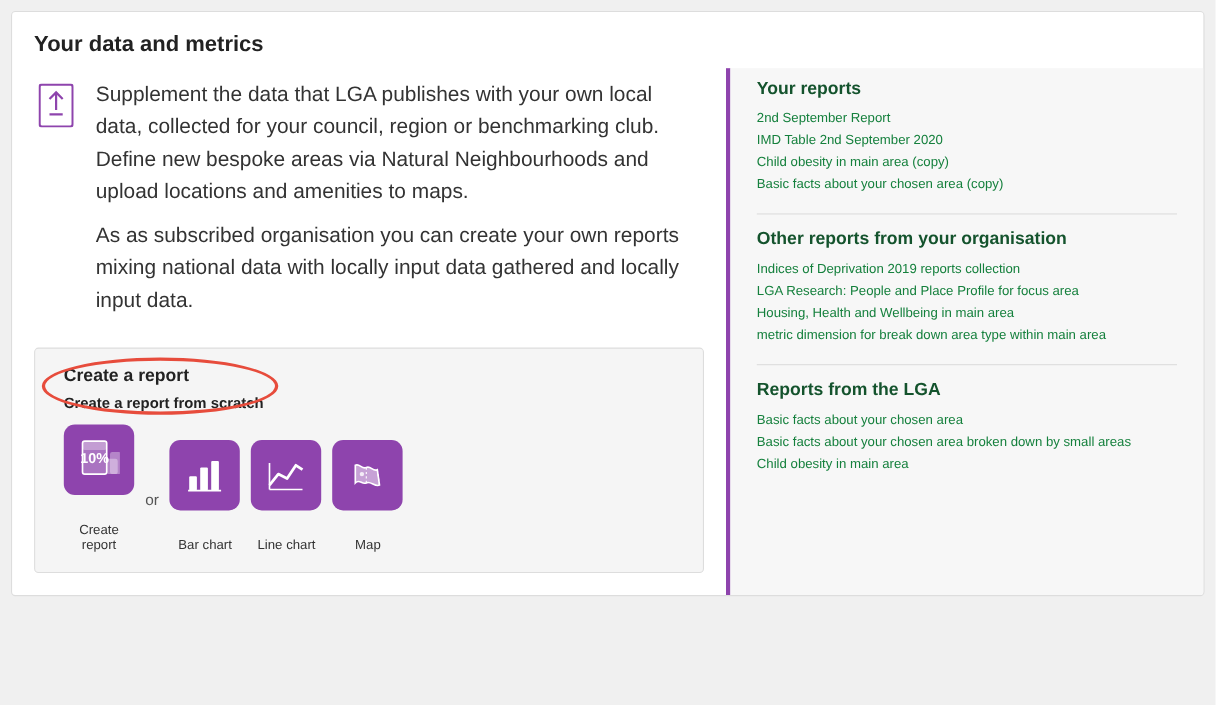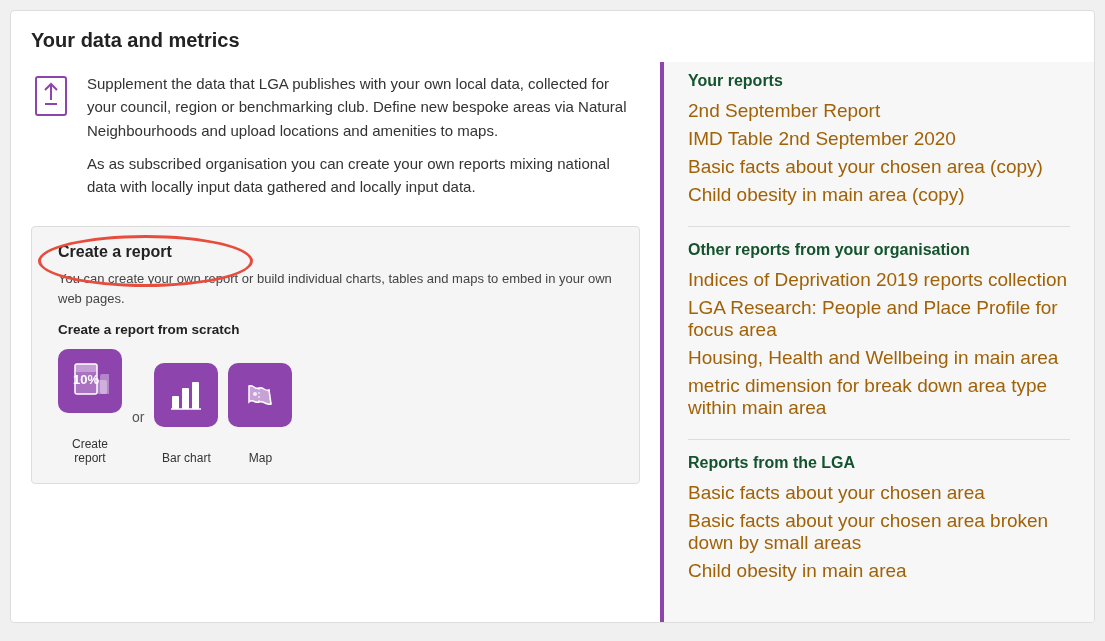--- a/index.html
+++ b/index.html
@@ -44,21 +44,21 @@
       display: flex;
       align-items: center;
       justify-content: center;
       margin-top: 4px;
     }
     .upload-icon-svg {
       width: 32px;
       height: 40px;
     }
     .intro-text p {
-      font-size: 15px;
+      font-size: 19px;
       line-height: 1.55;
       color: #333;
       margin-bottom: 10px;
     }
     
     .create-report-section {
       background: #f5f5f5;
       border: 1px solid #ddd;
       border-radius: 4px;
       padding: 16px 18px 18px 26px;
@@ -143,22 +143,22 @@
       margin-bottom: 20px;
     }
     .reports-heading {
       font-size: 16px;
       font-weight: bold;
       color: #14532d;
       margin-bottom: 10px;
     }
     .report-link {
       display: block;
-      color: #a16207;
-      font-size: 19px;
+      color: #15803d;
+      font-size: 12px;
       text-decoration: none;
       margin-bottom: 6px;
       cursor: pointer;
     }
     .section-divider {
       height: 1px;
       background: #ddd;
       margin: 14px 0;
     }
   </style>
@@ -185,21 +185,20 @@
           <p>Supplement the data that LGA publishes with your own local data, collected for your council, region or benchmarking club. Define new bespoke areas via Natural Neighbourhoods and upload locations and amenities to maps.</p>
           <p>As as subscribed organisation you can create your own reports mixing national data with locally input data gathered and locally input data.</p>
         </div>
       </div>
 
       <div class="create-report-section">
 
         <div class="create-report-oval"></div>
 
         <div class="create-report-title">Create a report</div>
-        <div class="create-report-desc">You can create your own report or build individual charts, tables and maps to embed in your own web pages.</div>
         <div class="from-scratch-title">Create a report from scratch</div>
 
         <div class="chart-options">
 
           <div class="chart-option">
             <div class="chart-icon create-report-icon">
               <svg viewBox="0 0 38 38">
 
                 <rect x="4" y="2" width="22" height="30" rx="2" fill="rgba(255,255,255,0.25)" stroke="white" stroke-width="1.5"></rect>
                 <text x="15" y="22" font-size="13" fill="white" text-anchor="middle" font-weight="bold">10%</text>
@@ -219,20 +218,30 @@
               <svg viewBox="0 0 38 38">
                 <rect x="5" y="20" width="7" height="13" rx="1" fill="white"></rect>
                 <rect x="15" y="12" width="7" height="21" rx="1" fill="white"></rect>
                 <rect x="25" y="6" width="7" height="27" rx="1" fill="white"></rect>
                 <line x1="4" y1="33" x2="34" y2="33" stroke="white" stroke-width="1.5"></line>
               </svg>
             </div>
             <span class="chart-label">Bar chart</span>
           </div>
 
+          <div class="chart-option">
+            <div class="chart-icon">
+              <svg viewBox="0 0 38 38">
+                <polyline points="4,28 12,18 20,22 28,10 34,14" stroke="white" stroke-width="2.5" fill="none" stroke-linejoin="round"></polyline>
+                <line x1="4" y1="32" x2="34" y2="32" stroke="white" stroke-width="1.5"></line>
+                <line x1="4" y1="8" x2="4" y2="32" stroke="white" stroke-width="1.5"></line>
+              </svg>
+            </div>
+            <span class="chart-label">Line chart</span>
+          </div>
 
 
           <div class="chart-option">
             <div class="chart-icon">
               <svg viewBox="0 0 38 38">
 
                 <path d="M8,10 C12,8 14,14 18,12 C22,10 24,16 28,14 L30,28 C26,30 22,24 18,26 C14,28 12,22 8,26 Z" fill="rgba(255,255,255,0.5)" stroke="white" stroke-width="1.5"></path>
                 <path d="M18,12 L18,26" stroke="white" stroke-width="1" stroke-dasharray="2,2"></path>
                 <path d="M28,14 L30,28" stroke="white" stroke-width="1" stroke-dasharray="2,2"></path>
                 <circle cx="14" cy="18" r="2" fill="white" opacity="0.8"></circle>
@@ -243,22 +252,22 @@
         </div>
       </div>
     </div>
 
     <div class="right-col">
 
       <div class="reports-section">
         <div class="reports-heading">Your reports</div>
         <a class="report-link" href="#">2nd September Report</a>
         <a class="report-link" href="#">IMD Table 2nd September 2020</a>
+        <a class="report-link" href="#">Child obesity in main area (copy)</a>
         <a class="report-link" href="#">Basic facts about your chosen area (copy)</a>
-        <a class="report-link" href="#">Child obesity in main area (copy)</a>
       </div>
 
       <div class="section-divider"></div>
 
       <div class="reports-section">
         <div class="reports-heading">Other reports from your organisation</div>
         <a class="report-link" href="#">Indices of Deprivation 2019 reports collection</a>
         <a class="report-link" href="#">LGA Research: People and Place Profile for focus area</a>
         <a class="report-link" href="#">Housing, Health and Wellbeing in main area</a>
         <a class="report-link" href="#">metric dimension for break down area type within main area</a>

